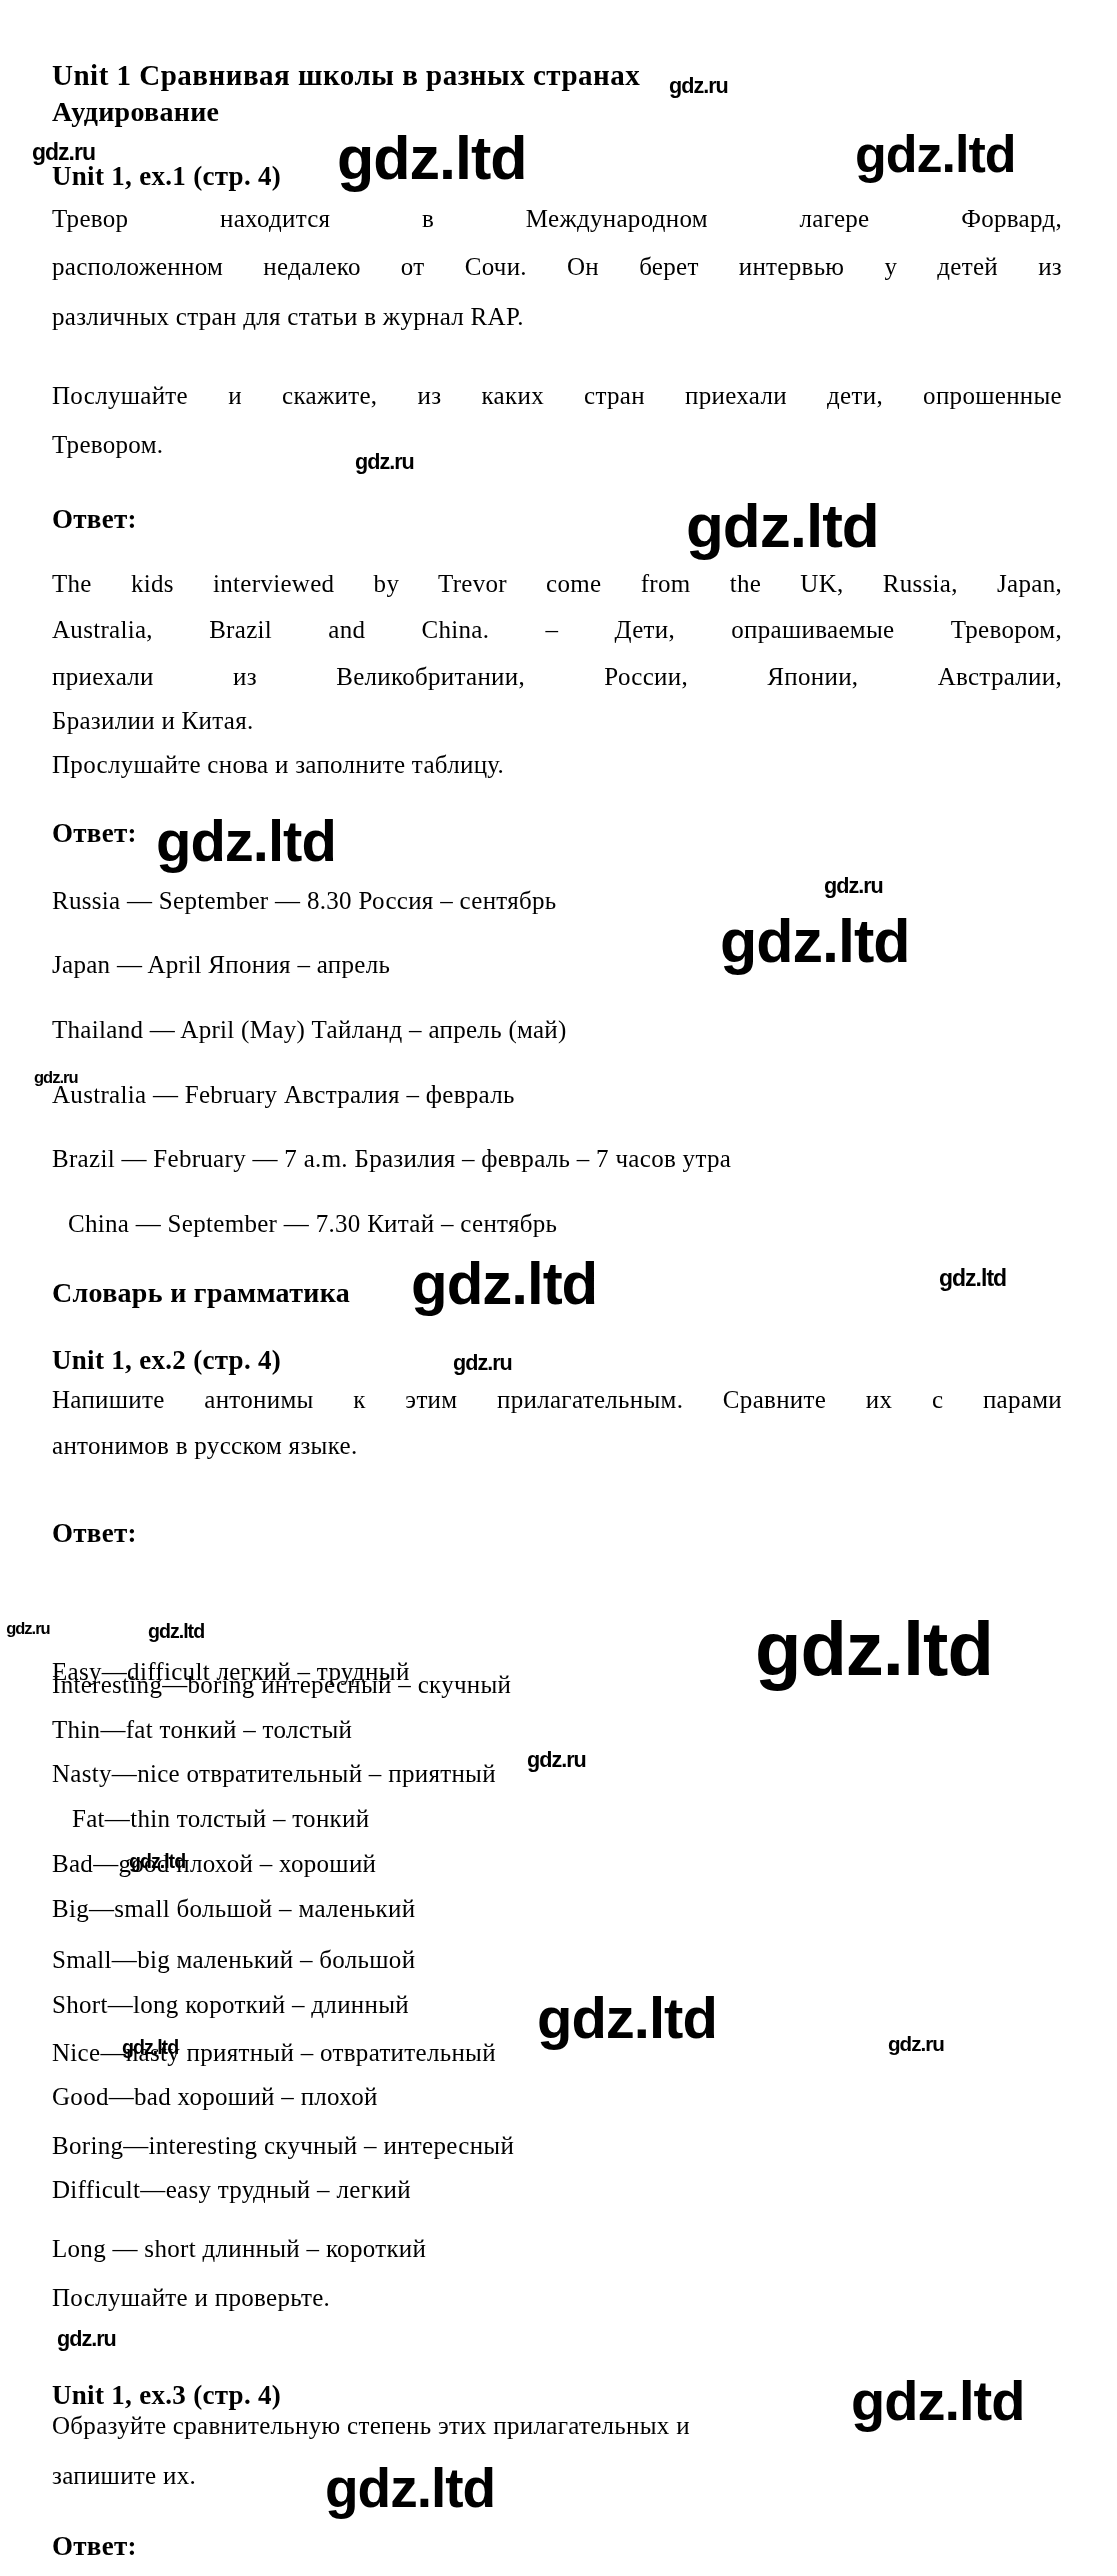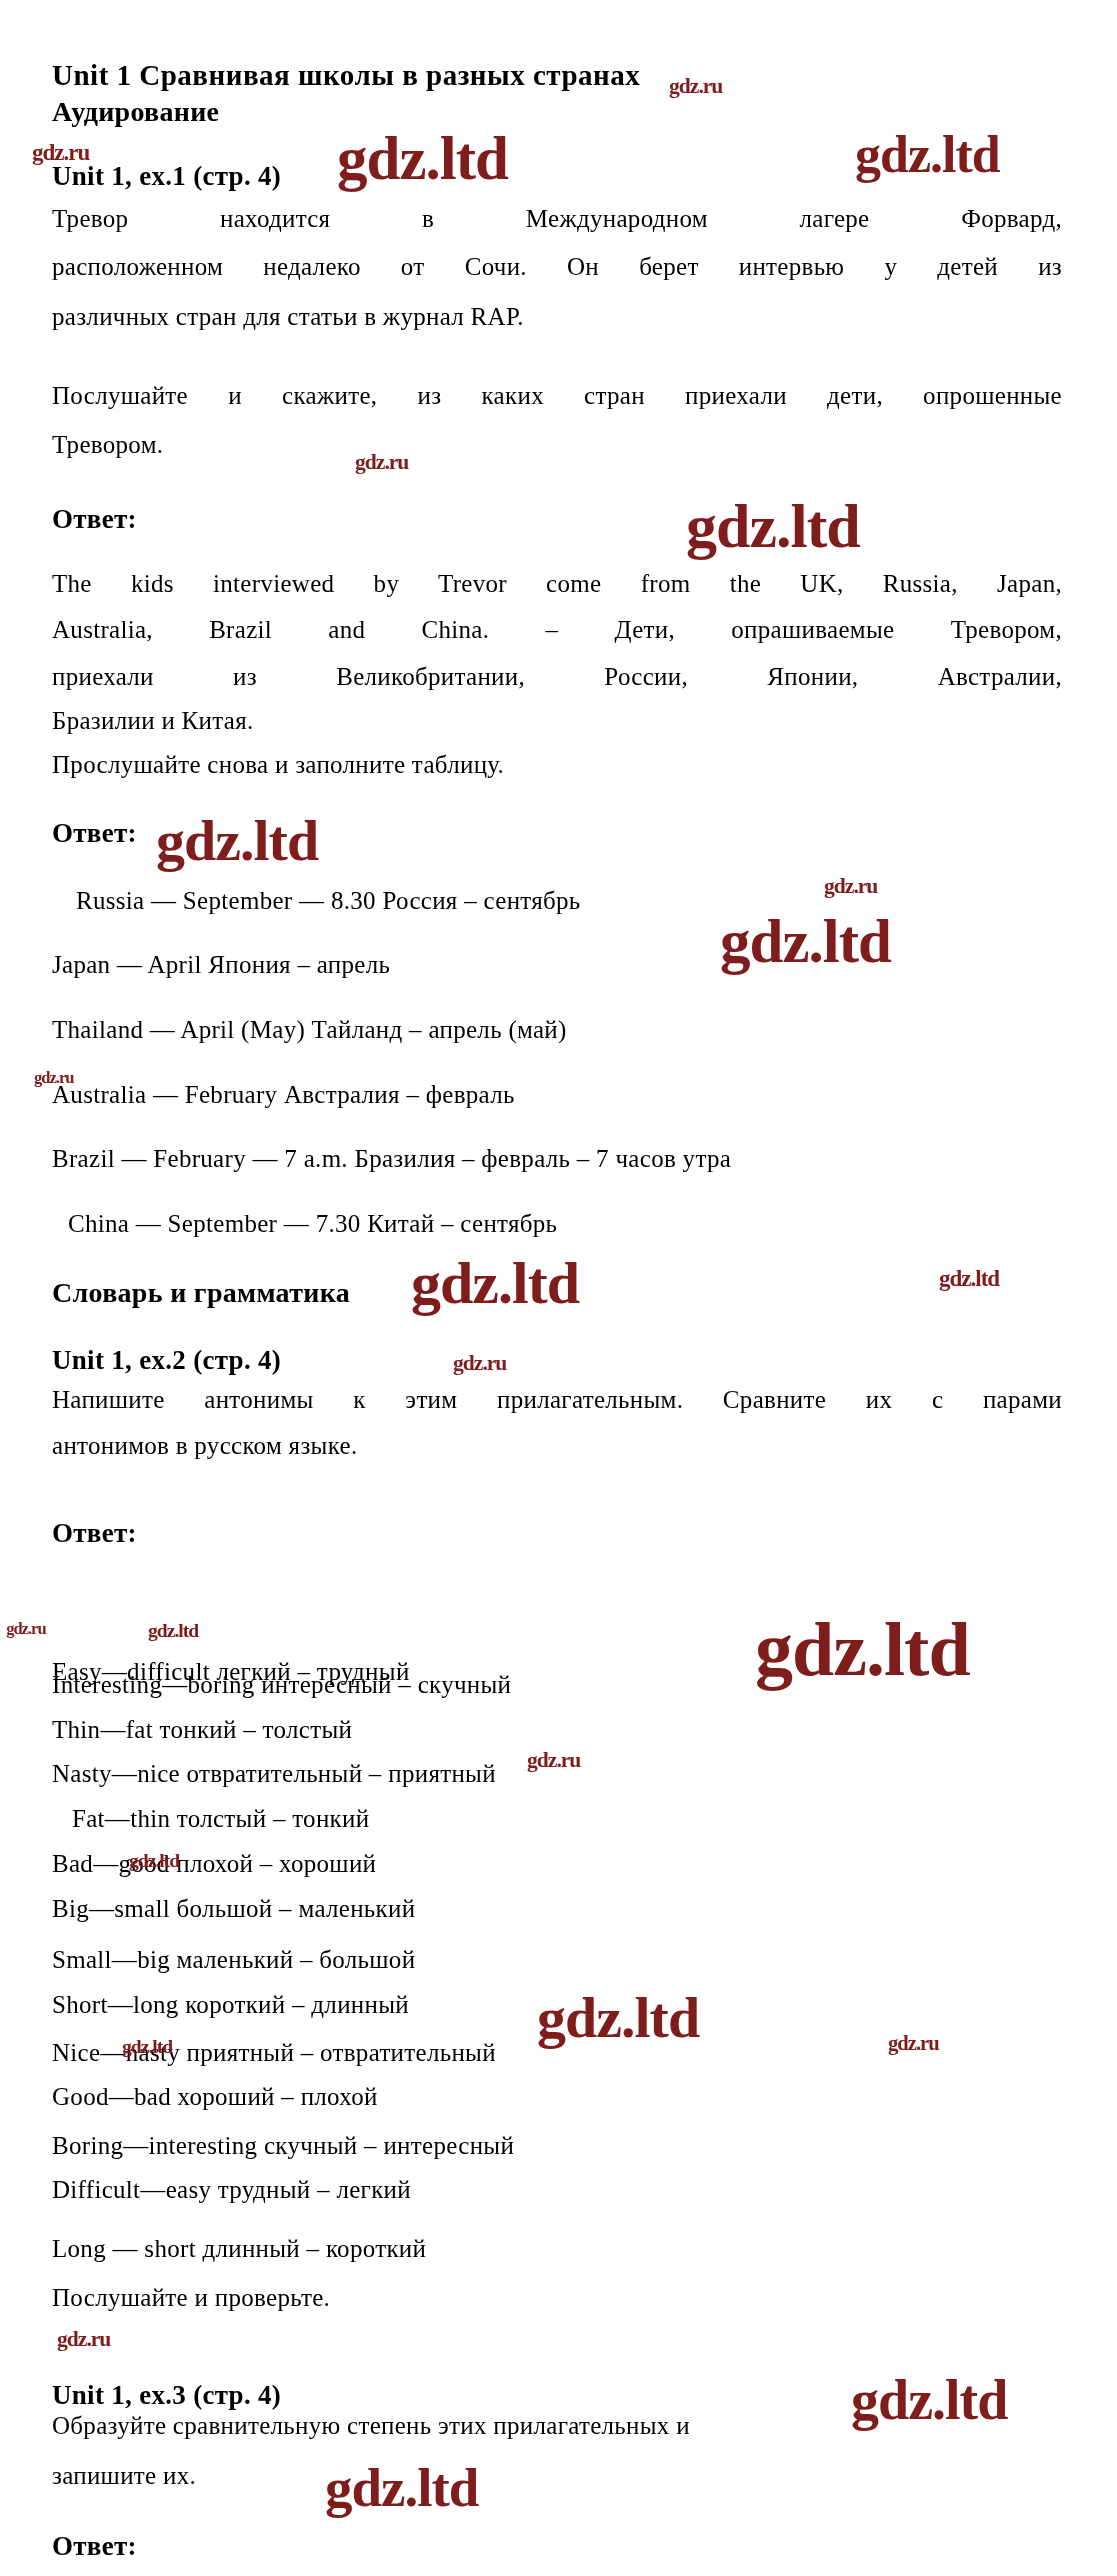--- a/index.html
+++ b/index.html
@@ -4,42 +4,42 @@
 <style>
   html,body{margin:0;padding:0;}
   body{width:1118px;height:3983px;background:#ffffff;position:relative;overflow:hidden;}
   #doc{position:absolute;left:0;top:0;width:1118px;height:3983px;font-family:"Liberation Serif",serif;color:#000000;}
   .line{position:absolute;left:52px;font-size:25px;line-height:1.12;white-space:nowrap;letter-spacing:0.3px;}
   .h1{font-weight:700;font-size:29px;letter-spacing:0.5px;margin-top:34px;}
   .h2{font-weight:700;font-size:28px;}
   .h3{font-weight:700;font-size:27px;}
   .lbl{font-weight:700;font-size:27px;}
   .spread{width:1010px;white-space:normal;text-align:justify;text-align-last:justify;}
-  .wm{position:absolute;font-family:Liberation Serif, serif;font-weight:700;line-height:0.95;white-space:nowrap;letter-spacing:-1px;color:#7f1d1d;}
+  .wm{position:absolute;font-family:Liberation Sans, sans-serif;font-weight:700;line-height:0.95;white-space:nowrap;letter-spacing:-1px;color:#000000;}
 </style>
 </head>
 <body>
 
 <div id="doc">
     <div class="line h1" style="top: 25px;">Unit 1 Сравнивая школы в разных странах</div>
     <div class="line h2" style="top: 96px;">Аудирование</div>
     <div class="line h3" style="top: 161px;">Unit 1, ex.1 (стр. 4)</div>
     <div class="line spread" style="top: 205px;">Тревор находится в Международном лагере Форвард,</div>
     <div class="line spread" style="top: 253px;">расположенном недалеко от Сочи. Он берет интервью у детей из</div>
     <div class="line" style="top: 303px;">различных стран для статьи в журнал RAP.</div>
     <div class="line spread" style="top: 382px;">Послушайте и скажите, из каких стран приехали дети, опрошенные</div>
     <div class="line" style="top: 431px;">Тревором.</div>
     <div class="line lbl" style="top: 504px;">Ответ:</div>
     <div class="line spread" style="top: 570px;">The kids interviewed by Trevor come from the UK, Russia, Japan,</div>
     <div class="line spread" style="top: 616px;">Australia, Brazil and China. – Дети, опрашиваемые Тревором,</div>
     <div class="line spread" style="top: 663px;">приехали из Великобритании, России, Японии, Австралии,</div>
     <div class="line" style="top: 707px;">Бразилии и Китая.</div>
     <div class="line" style="top: 751px;">Прослушайте снова и заполните таблицу.</div>
     <div class="line lbl" style="top: 818px;">Ответ:</div>
-    <div class="line" style="top: 887px; margin-left: 24px;">Russia — September — 8.30 Россия – сентябрь</div>
+    <div class="line" style="top: 887px;">Russia — September — 8.30 Россия – сентябрь</div>
     <div class="line" style="top: 951px;">Japan — April Япония – апрель</div>
     <div class="line" style="top: 1016px;">Thailand — April (May) Тайланд – апрель (май)</div>
     <div class="line" style="top: 1081px;">Australia — February Австралия – февраль</div>
     <div class="line" style="top: 1145px;">Brazil — February — 7 a.m. Бразилия – февраль – 7 часов утра</div>
     <div class="line" style="top: 1210px; margin-left: 16px;">China — September — 7.30 Китай – сентябрь</div>
     <div class="line h2" style="top: 1277px;">Словарь и грамматика</div>
     <div class="line h3" style="top: 1345px;">Unit 1, ex.2 (стр. 4)</div>
     <div class="line spread" style="top: 1386px;">Напишите антонимы к этим прилагательным. Сравните их с парами</div>
     <div class="line" style="top: 1432px;">антонимов в русском языке.</div>
     <div class="line lbl" style="top: 1518px;">Ответ:</div>

